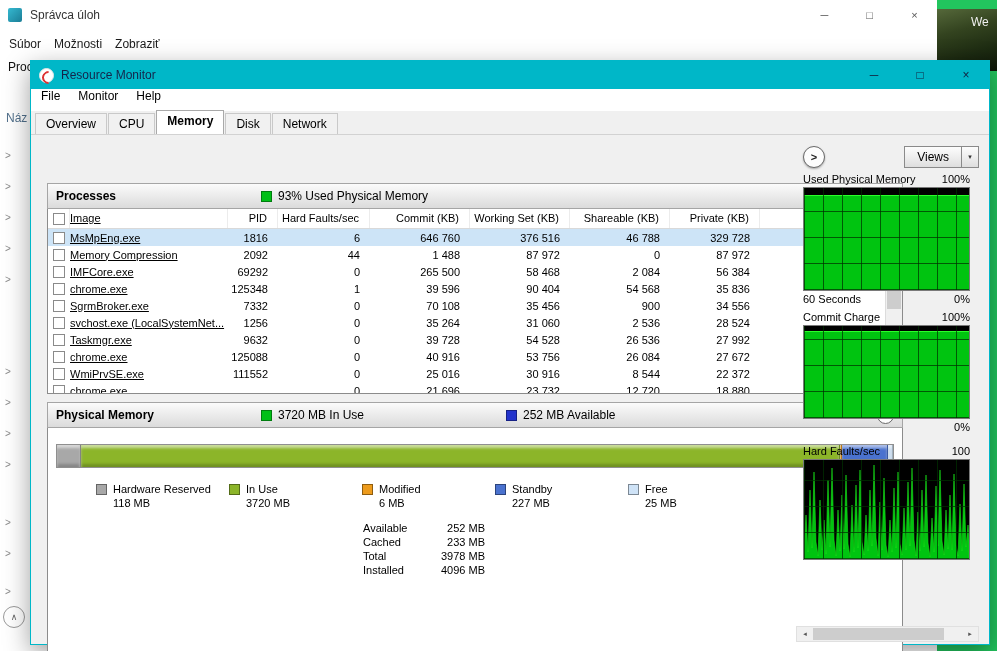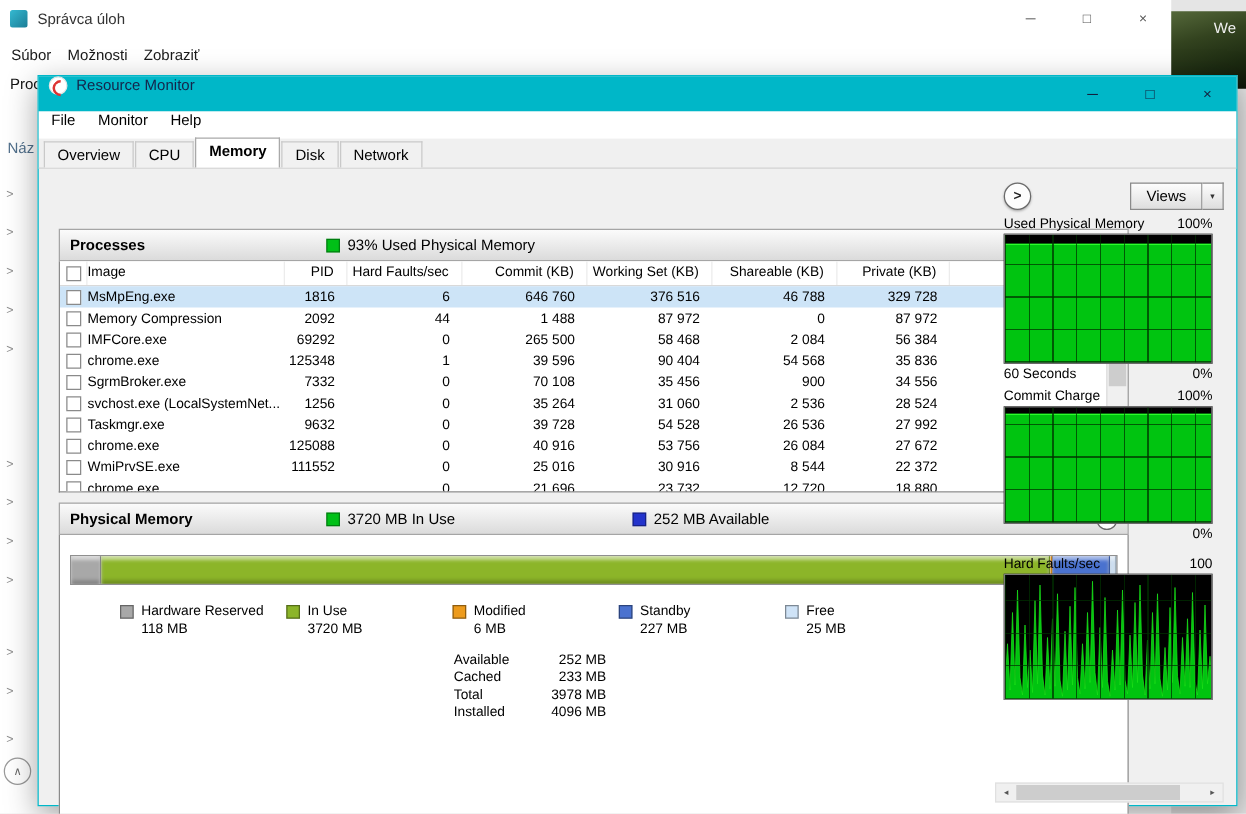--- a/index.html
+++ b/index.html
@@ -1,17 +1,17 @@
 <!DOCTYPE html>
 <html><head>
 <meta charset="utf-8">
 <style>
   * { margin:0; padding:0; box-sizing:border-box; }
   body { font-family:"Liberation Sans", sans-serif; background:#fff; }
-  .screen { position:relative; width:997px; height:651px; background:#e5e5e5; overflow:hidden; }
+  .screen { position:relative; width:997px; height:651px; background:#22c55e; overflow:hidden; }
 
   
   .tm-window { position:absolute; left:0; top:0; width:937px; height:651px; background:#fff; }
   .tm-titlebar { position:relative; height:30px; display:flex; align-items:center; padding-left:8px; }
   .tm-icon { width:14px; height:14px; background:linear-gradient(135deg,#35b9d1,#1b7d96); border-radius:2px; margin-right:8px; flex:none; }
   .tm-title { font-size:12px; color:#333; }
   .tm-controls { position:absolute; right:0; top:0; height:30px; display:flex; }
   .tm-btn { width:45px; height:30px; display:flex; align-items:center; justify-content:center; color:#555; font-size:11px; cursor:default; }
   .tm-menubar { display:flex; gap:13px; padding:7px 0 7px 9px; font-size:12px; color:#1a1a1a; }
   .tm-proc { position:absolute; left:8px; top:60px; font-size:12px; color:#111; }
@@ -20,21 +20,21 @@
   .tm-collapse { position:absolute; left:3px; top:606px; width:22px; height:22px; border:1px solid #9a9a9a; border-radius:50%; display:flex; align-items:center; justify-content:center; font-size:9px; color:#666; background:#fff; }
 
   
   .desktop-corner { position:absolute; left:937px; top:9px; width:60px; height:62px;
     background:linear-gradient(165deg,#55683a 0%, #33431f 35%, #1c2a11 70%, #0d1507 100%);
     color:#f0f0f0; font-size:12px; padding:6px 0 0 34px; overflow:hidden; }
 
   
   .rm-window { position:absolute; left:30px; top:60px; width:960px; height:585px; background:#f0f0f0;
     border:1px solid #00b7c8; box-shadow:0 8px 24px rgba(0,0,0,.38); }
-  .rm-titlebar { height:28px; background:#00b7c8; display:flex; align-items:flex-start; padding-left:8px; position:relative; }
+  .rm-titlebar { height:28px; background:#00b7c8; display:flex; align-items:center; padding-left:8px; position:relative; }
   .rm-icon { width:15px; height:15px; border-radius:50%; background:#fff; position:relative; margin-right:7px; flex:none; border:1px solid #e6e6e6; }
   .rm-icon::after { content:""; position:absolute; left:2px; top:2px; width:9px; height:9px; border-radius:50%;
     border:2px solid #d33; border-bottom-color:transparent; border-right-color:transparent; transform:rotate(-45deg); }
   .rm-title { font-size:12px; color:#14244a; }
   .rm-controls { position:absolute; right:0; top:0; height:28px; display:flex; }
   .rm-btn { width:46px; height:28px; display:flex; align-items:center; justify-content:center; font-size:12px; color:#13203e; cursor:default; }
   .rm-menubar { height:22px; background:#fff; display:flex; gap:18px; align-items:flex-start; padding-left:10px; font-size:12px; color:#000; }
   .rm-tabs { height:24px; background:#f0f0f0; display:flex; align-items:flex-end; padding-left:4px; border-bottom:1px solid #d2d2d2; }
   .tab { font-size:12px; padding:3px 10px 4px; border:1px solid #c9c9c9; border-bottom:none; background:#f1f1f1; margin-right:1px; height:21px; color:#000; }
   .tab.active { background:#fff; font-weight:bold; height:24px; border-color:#a9a9a9; }
@@ -50,21 +50,21 @@
   .collapse-btn { margin-left:auto; width:17px; height:17px; border-radius:50%; border:1px solid #6a6a6a; background:#fdfdfd;
     display:flex; align-items:center; justify-content:center; font-size:8px; color:#333; }
 
   .table-box { position:relative; height:185px; background:#fff; border:1px solid #8b8b8b; border-top:none; overflow:hidden; margin-bottom:8px; }
   .thead { display:flex; height:20px; border-bottom:1px solid #d9d9d9; font-size:11px; color:#000; }
   .thead .hcell { line-height:19px; border-right:1px solid #ececec; height:100%; }
   .trow { display:flex; height:17px; align-items:center; font-size:11px; color:#000; }
   .trow.selected { background:#cde4f7; }
   .cb-cell { width:22px; display:flex; justify-content:center; align-items:center; flex:none; }
   .cb { width:12px; height:12px; border:1px solid #8a8a8a; background:#fff; }
-  .cname { width:158px; overflow:hidden; white-space:nowrap; flex:none; }
+  .cname { width:158px; overflow:hidden; white-space:nowrap; flex:none;text-decoration:underline; }
   .num { text-align:right; padding-right:10px; flex:none; }
   .w-pid{width:50px} .w-hf{width:92px} .w-com{width:100px} .w-ws{width:100px} .w-sh{width:100px} .w-pr{width:90px}
 
   .vscroll { position:absolute; right:0; top:0; bottom:0; width:17px; background:#f0f0f0; border-left:1px solid #dcdcdc; }
   .vs-arrow { height:15px; display:flex; align-items:center; justify-content:center; font-size:7px; color:#555; }
   .vs-down { position:absolute; bottom:0; left:0; right:0; }
   .vs-thumb { position:absolute; left:1px; right:1px; top:22px; height:78px; background:#cdcdcd; }
 
   .pm-body { position:relative; background:#fff; border:1px solid #8b8b8b; border-top:none; height:252px; padding:16px 8px 0 8px; overflow:hidden; }
   .membar { display:flex; height:24px; border:1px solid #8f8f8f; background:#dcdcdc; }

